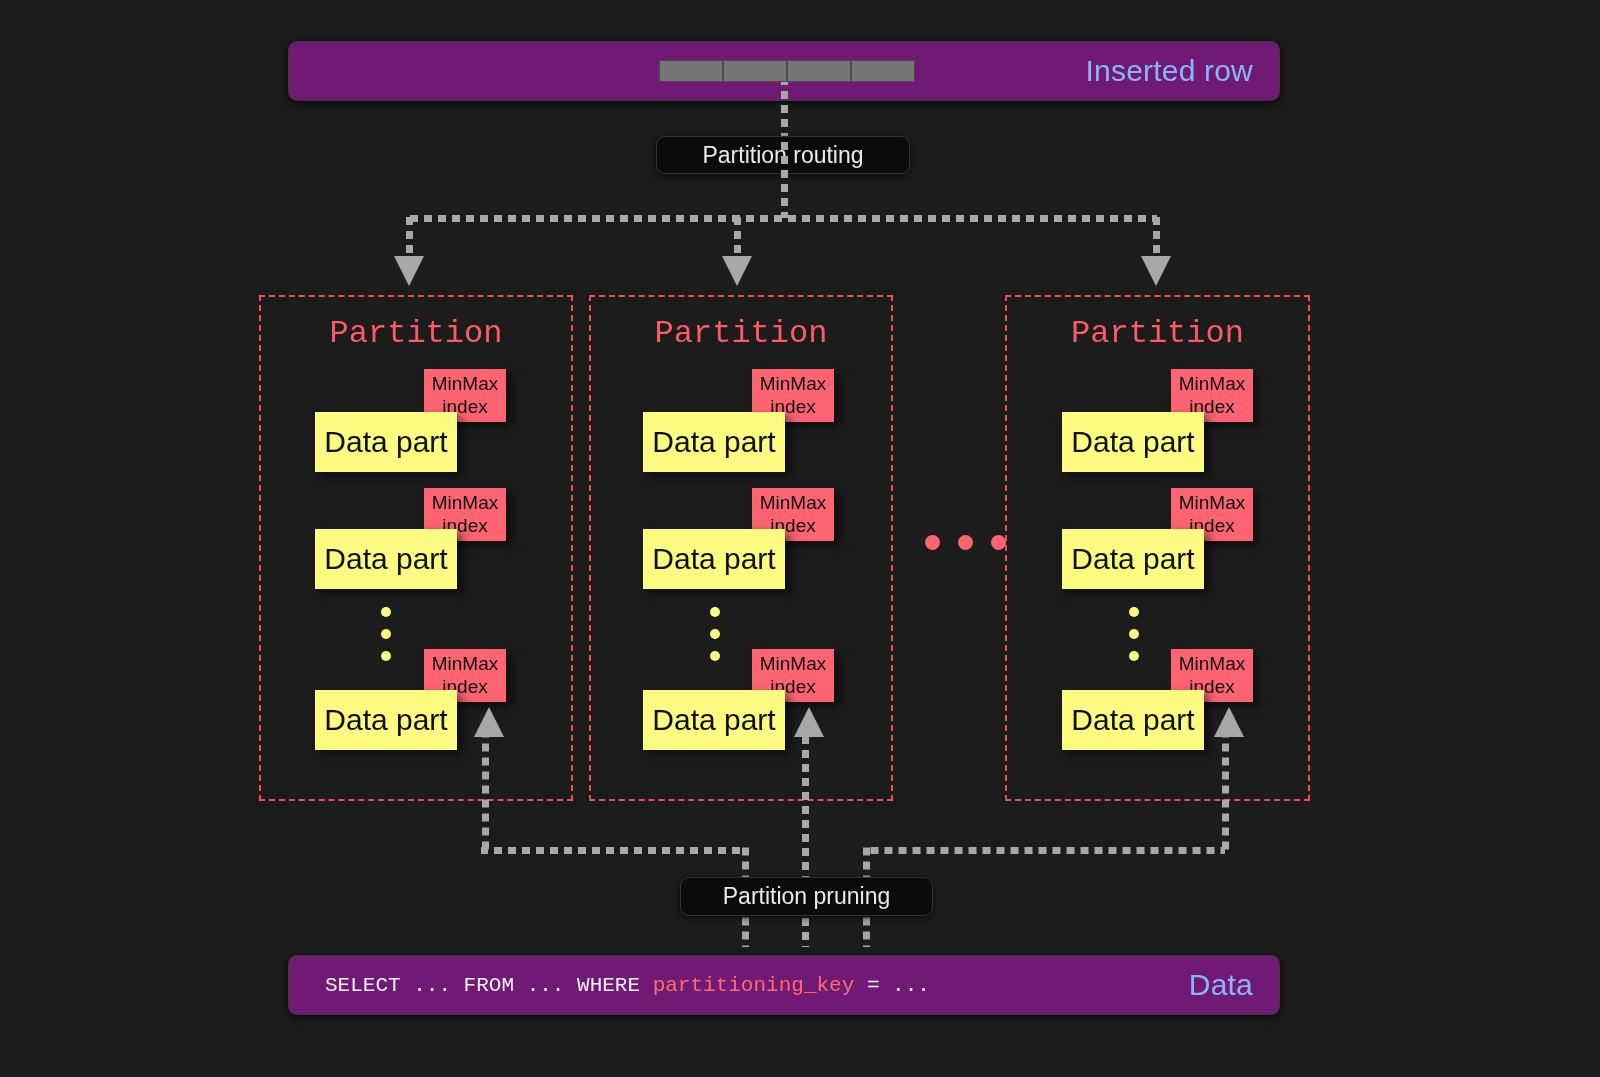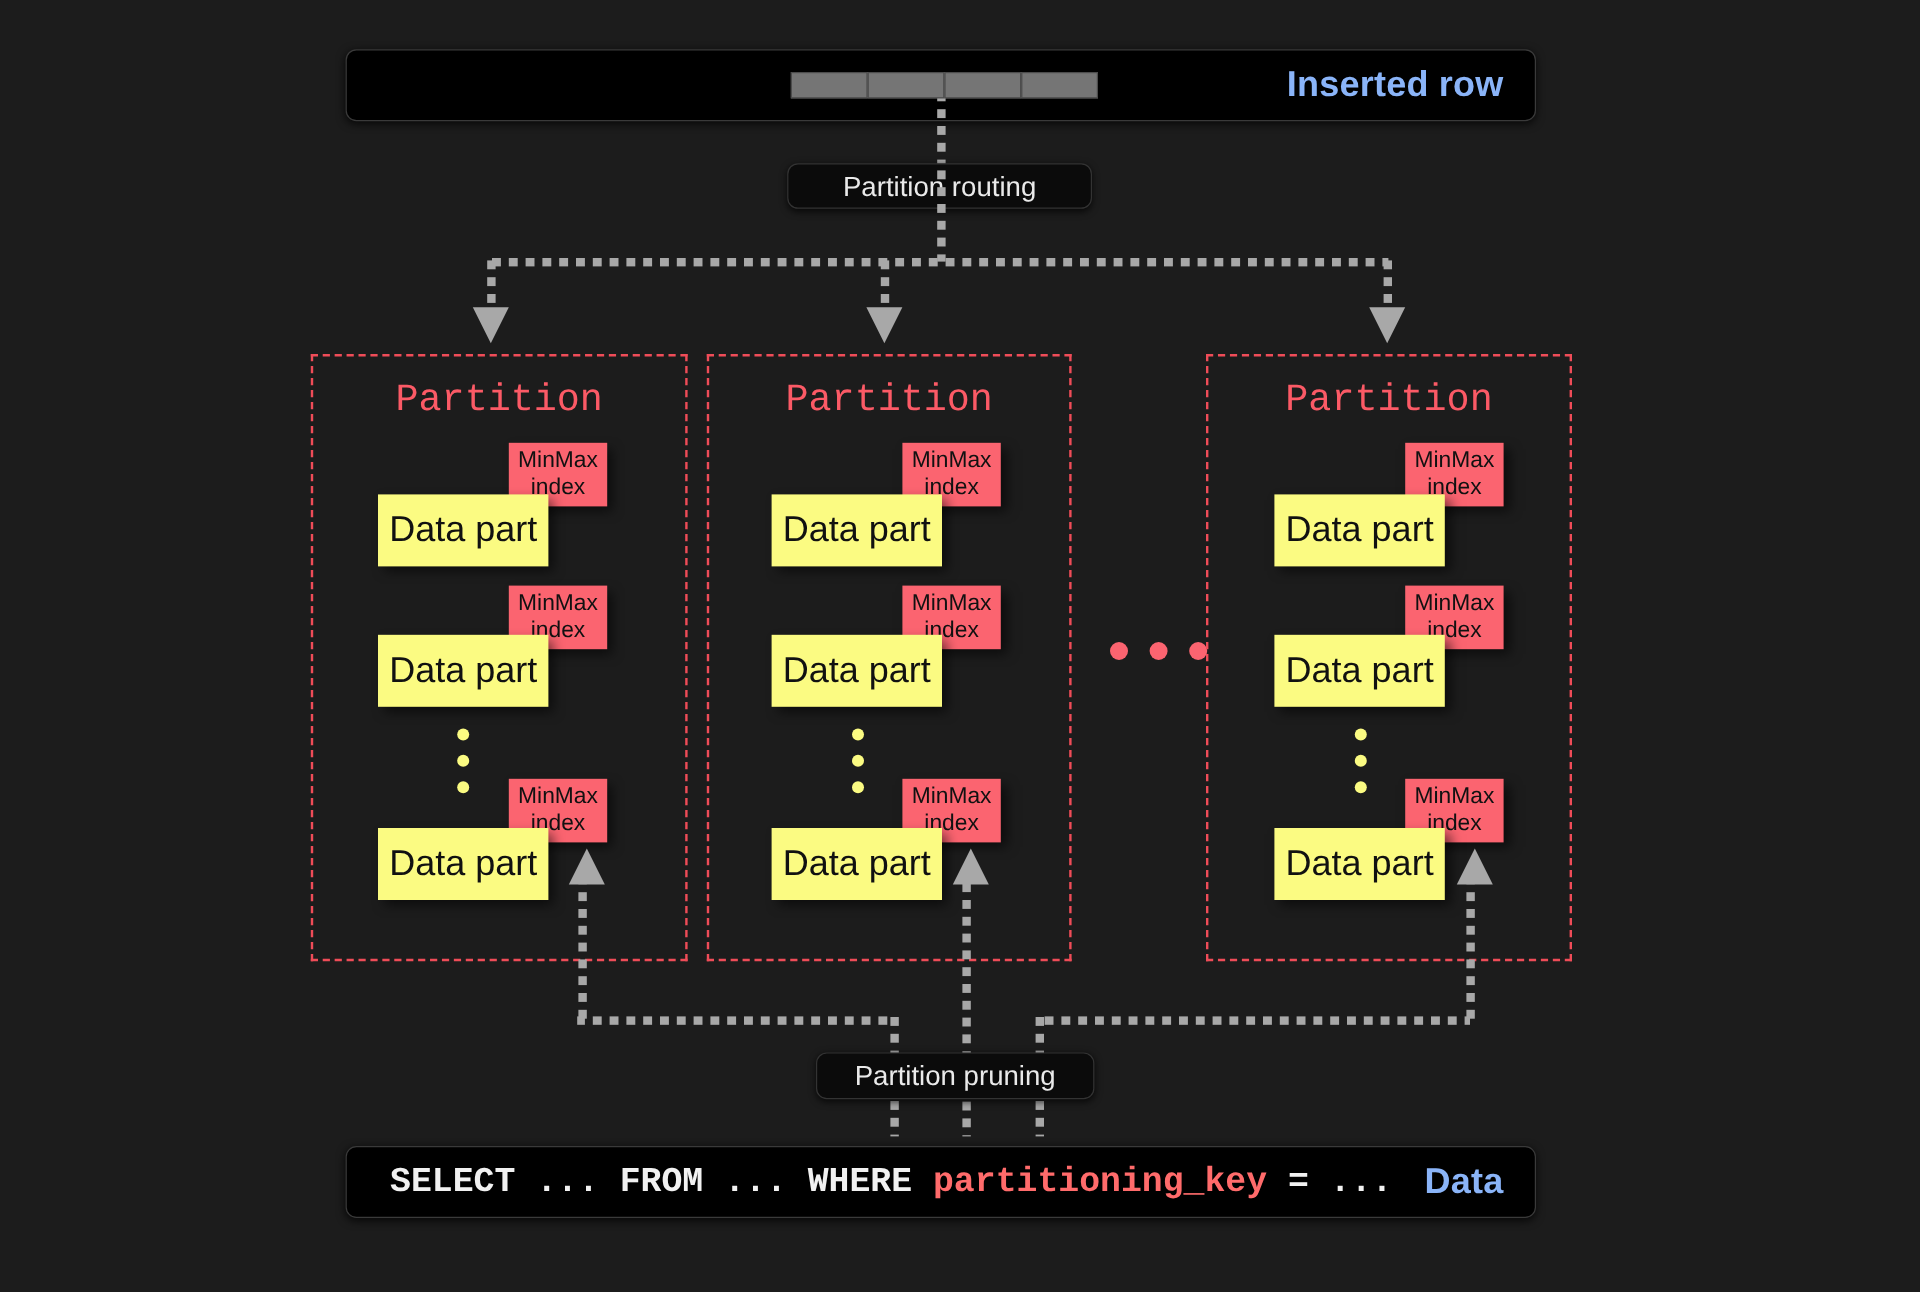--- a/index.html
+++ b/index.html
@@ -14,25 +14,24 @@
     background: #1c1c1c;
     overflow: hidden;
     font-family: "Liberation Sans", sans-serif;
   }
 
   
   .abs { position: absolute; box-sizing: border-box; }
 
   
   .bar {
-    background: #000000;
+    background: #701a75;
     border: 1px solid #3a3a3a;
     border-radius: 9px;
     box-shadow: 0 2px 7px rgba(0,0,0,.75);
-    font-weight: bold;
   }
   .bar-label {
     position: absolute;
     right: 26px;
     top: 50%;
     transform: translateY(-50%);
     color: #8ab4f8;
     font-size: 30px;
     letter-spacing: .2px;
     white-space: nowrap;
@@ -54,21 +53,21 @@
     box-sizing: border-box;
   }
 
   
   .code {
     position: absolute;
     left: 36px;
     top: 50%;
     transform: translateY(-50%);
     font-family: "Liberation Mono", "DejaVu Sans Mono", monospace;
-    font-size: 29px;
+    font-size: 21px;
     color: #f1f1f1;
     white-space: pre;
     letter-spacing: 0px;
   }
   .code .kw { color: #f1f1f1; }
   .code .col { color: #ff6b6b; }
 
   
   .pill {
     background: #0b0b0b;
@@ -318,21 +317,21 @@
 
   <div class="abs arrow-up" style="left:1214px; top:707px;"></div>
   <div class="abs dot-v" style="left:1221px; top:735px; height:115px;"></div>
 
   <div class="abs dot-h" style="left:481px; top:846px; width:264px;"></div>
   <div class="abs dot-h" style="left:866px; top:846px; width:359px;"></div>
 
   <div class="abs dot-v" style="left:741px; top:846px; height:101px;"></div>
   <div class="abs dot-v" style="left:862px; top:846px; height:101px;"></div>
 
-  <div class="abs pill" style="left:680px; top:877px; width:232px; height:39px;">
+  <div class="abs pill" style="left:680px; top:877px; width:253px; height:39px;">
     <span>Partition pruning</span>
   </div>
 
   <div class="abs bar" style="left:288px; top:955px; width:992px; height:60px;">
     <div class="code"><span class="kw">SELECT ... FROM ... WHERE </span><span class="col">partitioning_key</span><span class="kw"> = ...</span></div>
     <div class="bar-label">Data</div>
   </div>
 
 </div>
 

